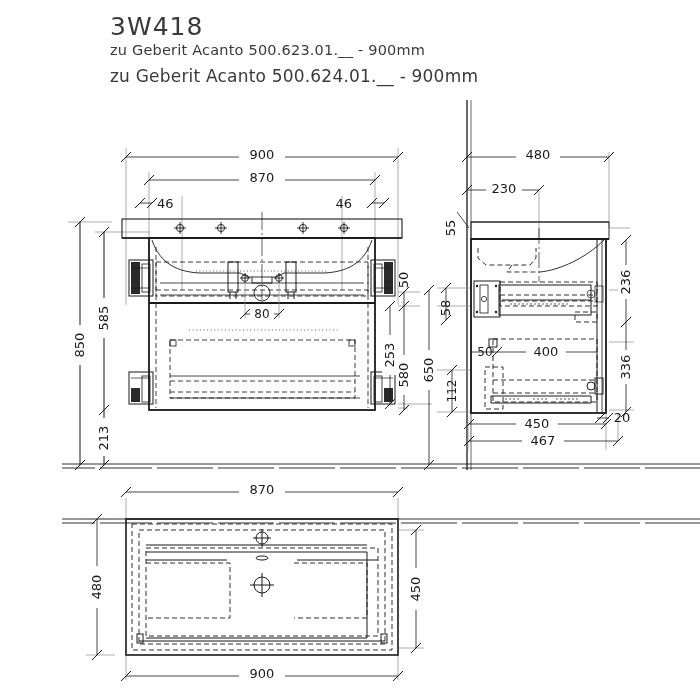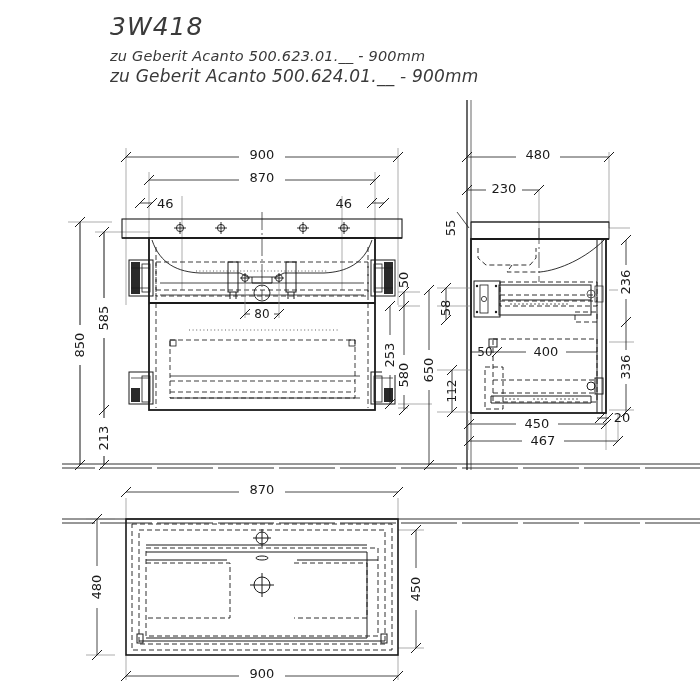--- a/index.html
+++ b/index.html
@@ -1,21 +1,21 @@
 <!DOCTYPE html>
 <html><head>
 <meta charset="utf-8">
 <style>
   html,body{margin:0;padding:0;background:#ffffff;}
   body{width:700px;height:700px;position:relative;overflow:hidden;
        font-family:"DejaVu Sans","Liberation Sans",sans-serif;color:#1a1a1a;}
   #sheet{position:absolute;left:0;top:0;width:700px;height:700px;}
-  .ttl{position:absolute;white-space:pre;font-style:italic;}
+  .ttl{position:absolute;white-space:pre;}
   #t-code{left:110px;top:12px;font-size:25px;letter-spacing:1px;color:#3a3a3a;}
-  #t-l1{left:110px;top:48px;font-size:14.5px;color:#3a3a3a;letter-spacing:.2px;}
+  #t-l1{left:110px;top:42px;font-size:14.5px;color:#3a3a3a;letter-spacing:.2px;}
   #t-l2{left:110px;top:66px;font-size:17px;color:#3a3a3a;letter-spacing:.2px;}
   svg{position:absolute;left:0;top:0;}
   text{font-family:"DejaVu Sans","Liberation Sans",sans-serif;fill:#1a1a1a;}
 </style>
 </head>
 <body>
 
 <div id="sheet">
 
   <div class="ttl" id="t-code">3W418</div>

